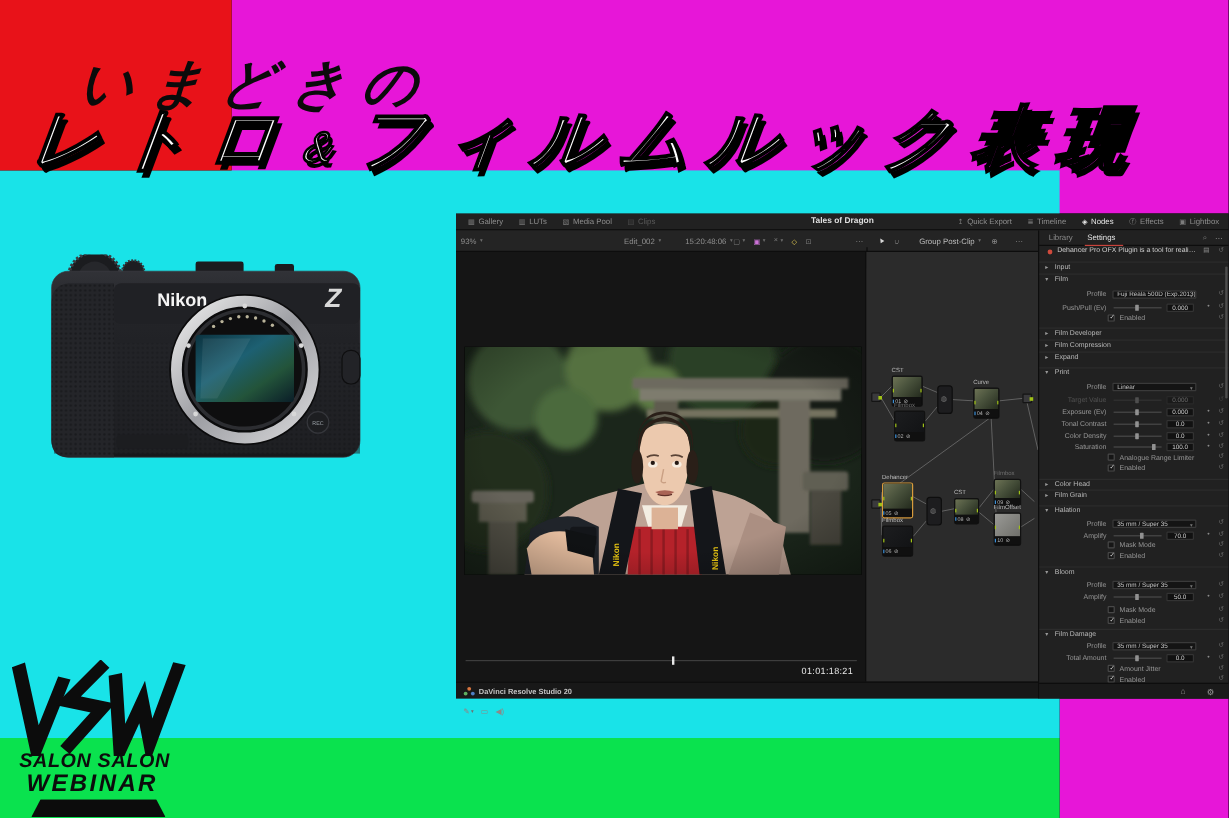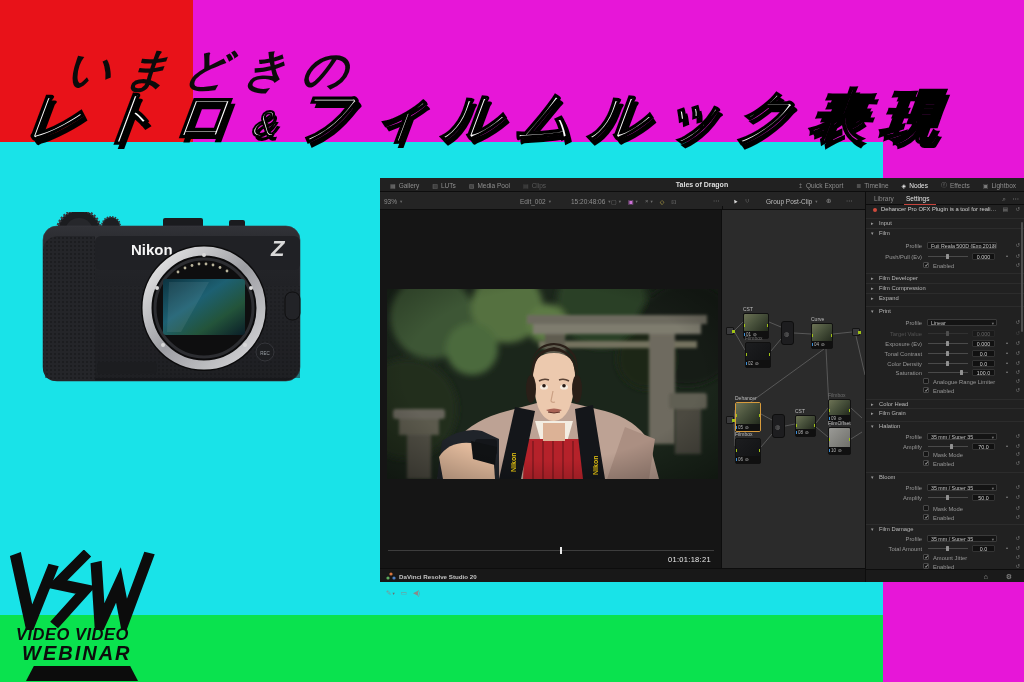--- a/index.html
+++ b/index.html
@@ -800,18 +800,18 @@
   </div>
 
   <div class="vsw">
     <svg class="vsw-letters" width="170" height="80" viewBox="0 0 170 80">
       <g transform="translate(12,0) skewX(-9)" stroke="#0c0c0c" stroke-width="11" fill="none" stroke-miterlimit="10">
         <path d="M4,4 L30,73 L44,15"></path>
         <path d="M76,3 L50,34 L80,40 L54,75"></path>
         <path d="M86,12 L100,75 L112,35 L124,69 L138,3"></path>
       </g>
     </svg>
-    <div class="vsw-l1">VIDEO VIDEO</div>
+    <div class="vsw-l1">SALON SALON</div>
     <div class="vsw-l2">WEBINAR</div>
     <div class="vsw-base"></div>
   </div>
 
 </div>
 
 </body></html>

